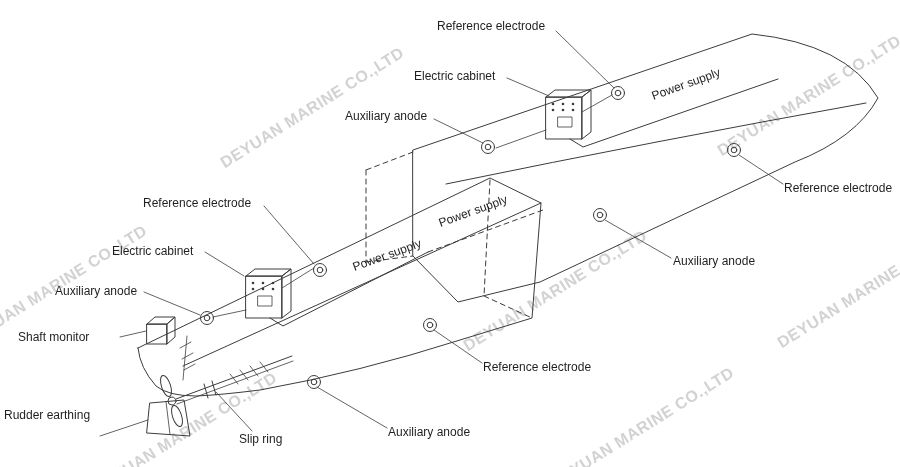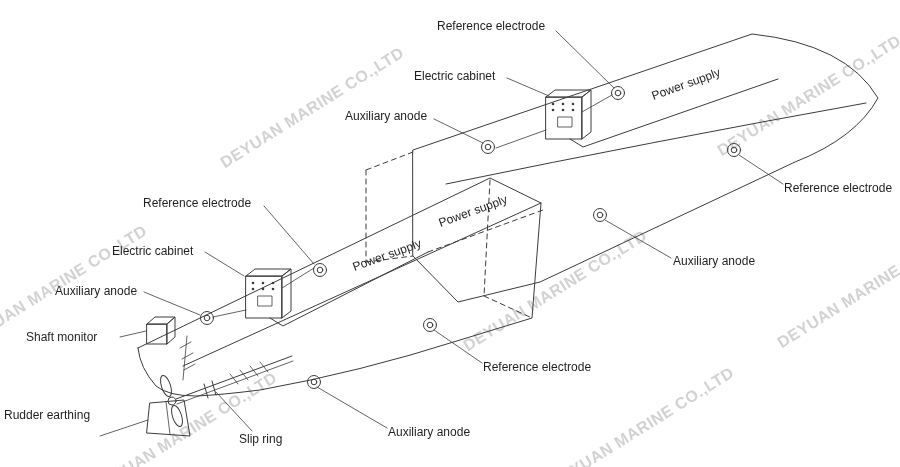--- a/index.html
+++ b/index.html
@@ -177,21 +177,21 @@
 
   <div class="lbl" style="left:437px;top:19px">Reference electrode</div>
   <div class="lbl" style="left:414px;top:69px">Electric cabinet</div>
   <div class="lbl" style="left:345px;top:109px">Auxiliary anode</div>
   <div class="lbl rot" style="left:650px;top:77px">Power supply</div>
   <div class="lbl" style="left:784px;top:181px">Reference electrode</div>
   <div class="lbl" style="left:673px;top:254px">Auxiliary anode</div>
   <div class="lbl" style="left:143px;top:196px">Reference electrode</div>
   <div class="lbl" style="left:112px;top:244px">Electric cabinet</div>
   <div class="lbl" style="left:55px;top:284px">Auxiliary anode</div>
-  <div class="lbl" style="left:26px;top:330px">Shaft monitor</div>
+  <div class="lbl" style="left:18px;top:330px">Shaft monitor</div>
   <div class="lbl rot" style="left:437px;top:204px">Power supply</div>
   <div class="lbl rot" style="left:351px;top:248px">Power supply</div>
   <div class="lbl" style="left:483px;top:360px">Reference electrode</div>
   <div class="lbl" style="left:388px;top:425px">Auxiliary anode</div>
   <div class="lbl" style="left:239px;top:432px">Slip ring</div>
   <div class="lbl" style="left:4px;top:408px">Rudder earthing</div>
 
 </div>
 
 </body></html>

